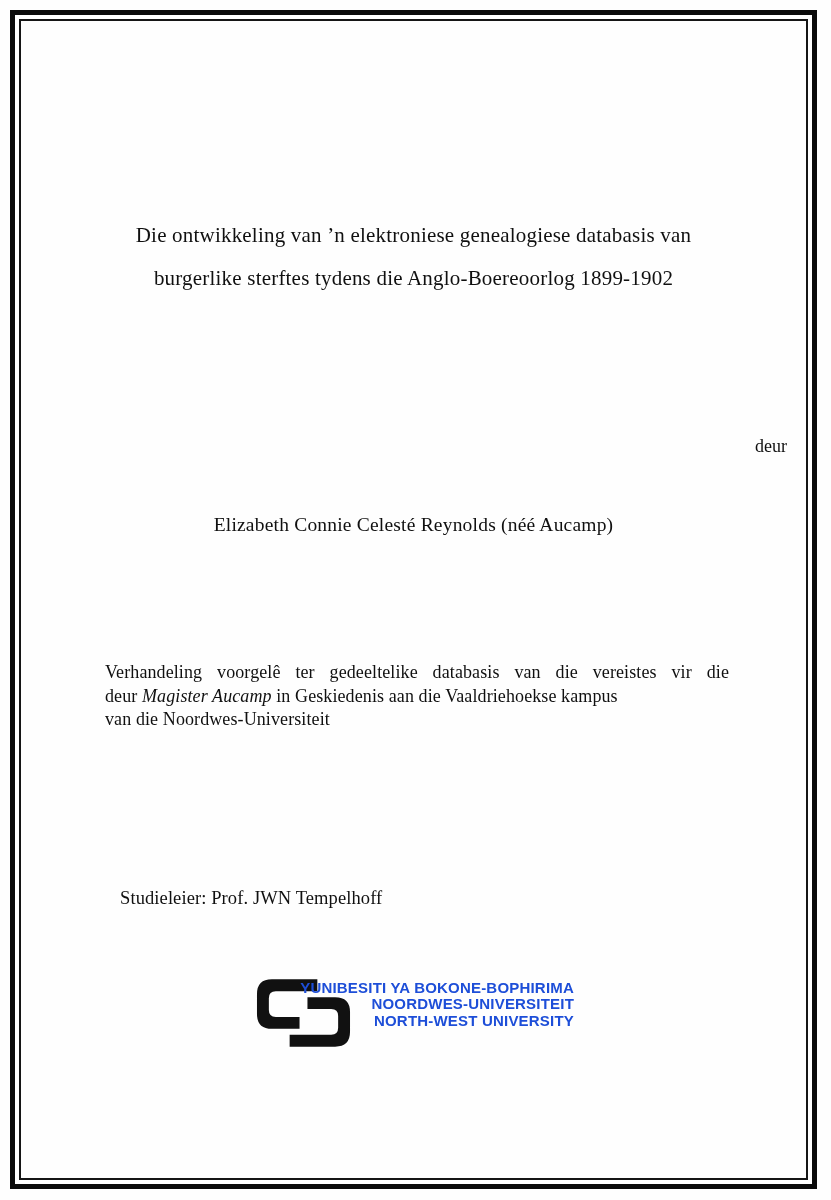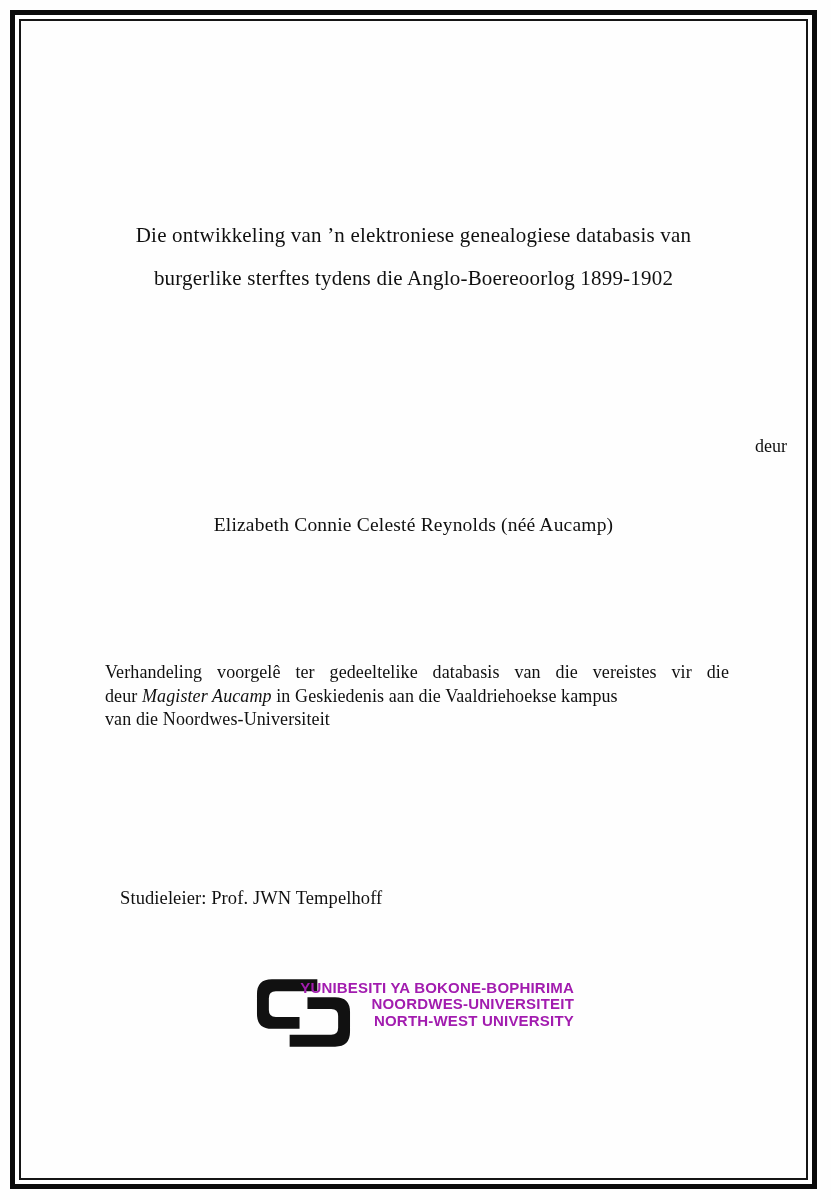--- a/index.html
+++ b/index.html
@@ -89,21 +89,21 @@
     position: absolute;
     left: 300px;
     top: 980px;
     width: 274px;
     text-align: right;
     font-family: "Liberation Sans", sans-serif;
     font-size: 15px;
     font-weight: 600;
     line-height: 16.3px;
     letter-spacing: 0.2px;
-    color: #a21caf;
+    color: #1d4ed8;
     white-space: nowrap;
   }
   .logo-text div { display: block; }
 </style>
 </head>
 <body>
 
 <div class="page">
 
   <div class="frame-outer"></div>

